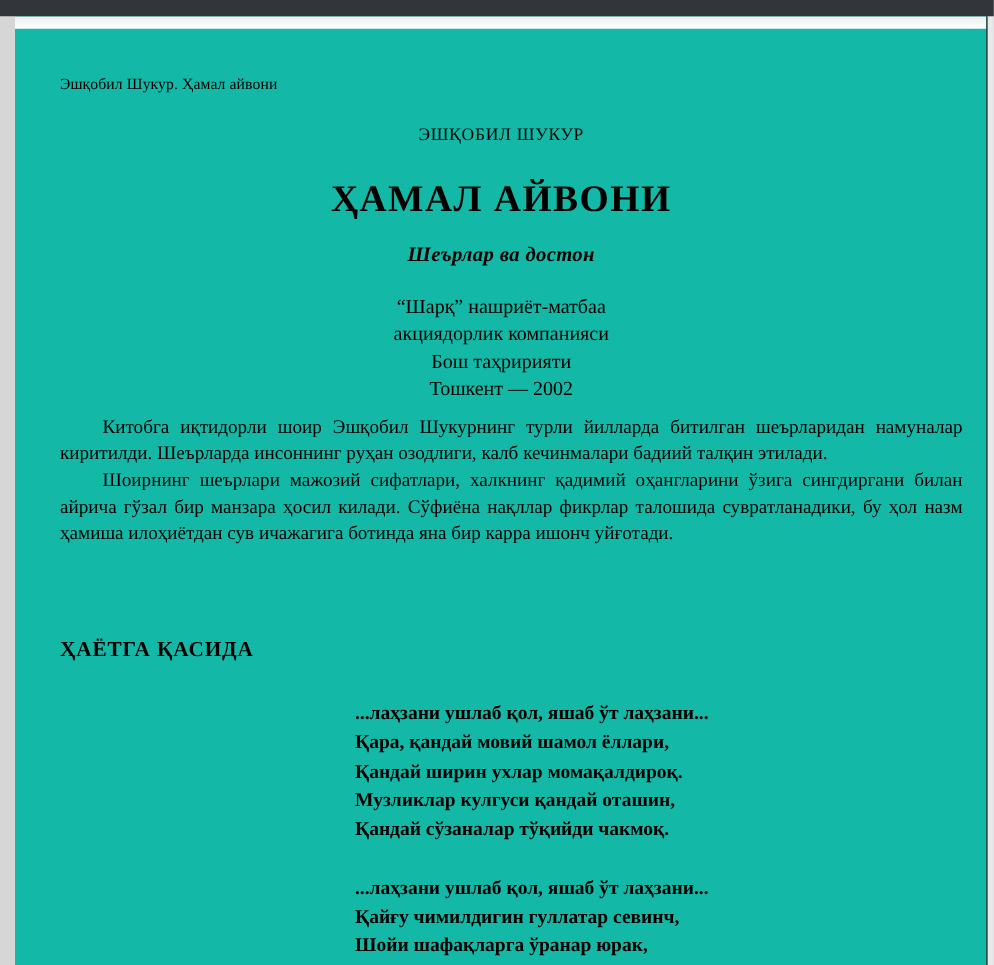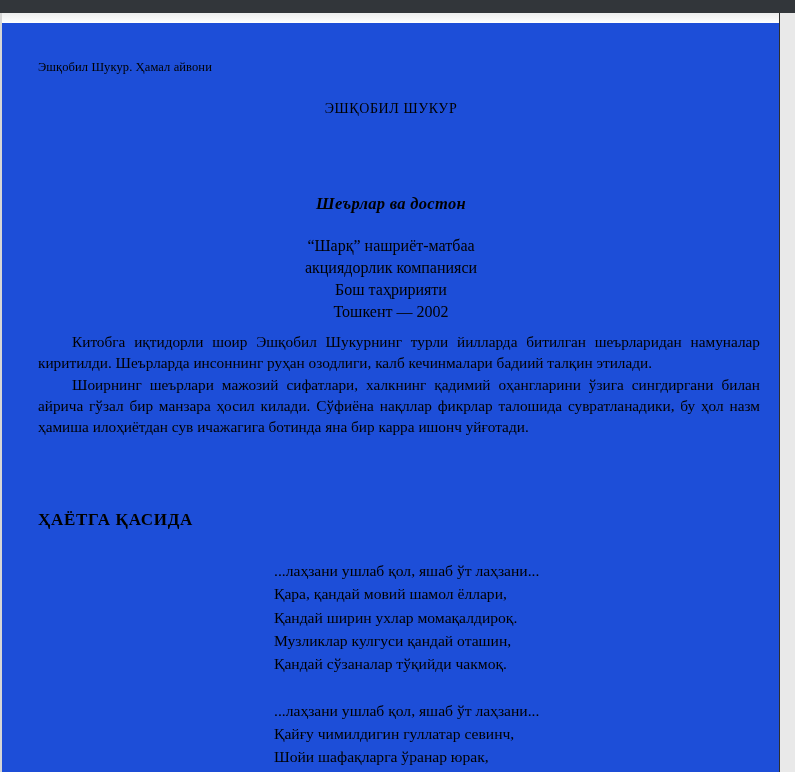--- a/index.html
+++ b/index.html
@@ -27,24 +27,24 @@
     width: 795px;
     height: 13px;
     background: #32363a;
     z-index: 20;
   }
 
   
   #document-page {
     position: absolute;
     top: 13px;
-    left: 2px;
+    left: 12px;
     width: 778px;
     height: 759px;
-    background: #1d4ed8;
+    background: #14b8a6;
     border-right: 1.5px solid #2f2f2f;
     overflow: hidden;
   }
 
   
   #page-top-shade {
     position: absolute;
     top: 0;
     left: 0;
     width: 100%;
@@ -147,20 +147,21 @@
     font-weight: bold;
     letter-spacing: 0.7px;
     margin: 0 0 29px 0;
   }
 
   .stanza {
     margin: 0 0 0 0;
     padding-left: 236px;
     font-size: 15.6px;
     line-height: 1.495;
+    font-weight: bold;
   }
   .stanza + .stanza {
     margin-top: 23px;
   }
   .verse-line {
     display: block;
     white-space: nowrap;
   }
 </style>
 </head>
@@ -171,20 +172,21 @@
 <div id="page-right-gutter"></div>
 
 <div id="document-page">
 
   <div id="page-top-shade"></div>
 
   <div id="running-head">Эшқобил Шукур. Ҳамал айвони</div>
 
   <div class="title-block" id="author-name" style="position:absolute;">ЭШҚОБИЛ ШУКУР</div>
 
+  <div class="title-block" id="book-title" style="position:absolute;">ҲАМАЛ АЙВОНИ</div>
 
   <div class="title-block" id="book-subtitle" style="position:absolute;">Шеърлар ва достон</div>
 
   <div id="imprint-block">
     <span class="imprint-line">“Шарқ” нашриёт-матбаа</span>
     <span class="imprint-line">акциядорлик компанияси</span>
     <span class="imprint-line">Бош таҳририяти</span>
     <span class="imprint-line">Тошкент — 2002</span>
   </div>
 

